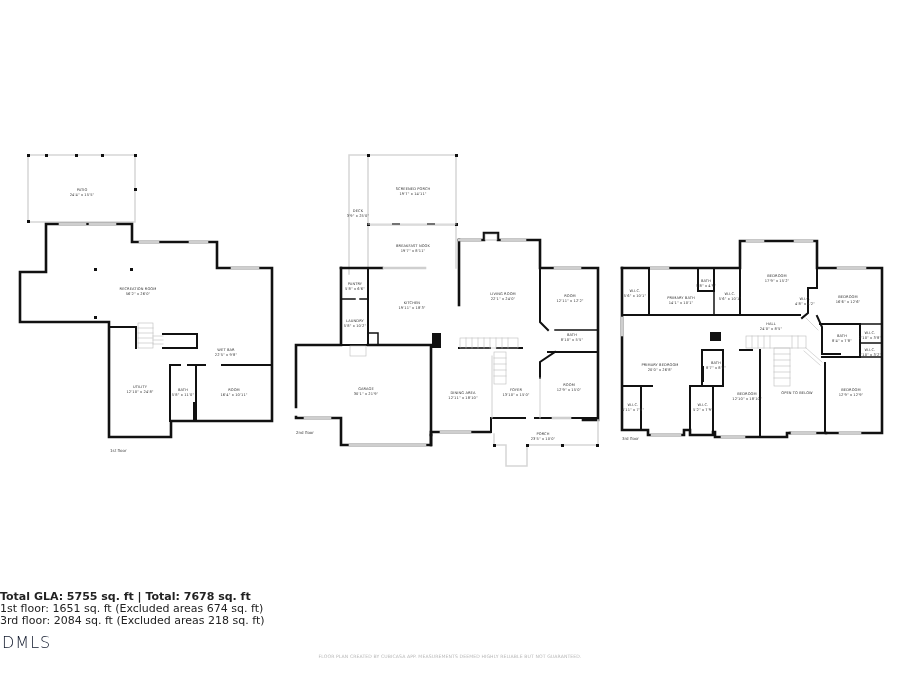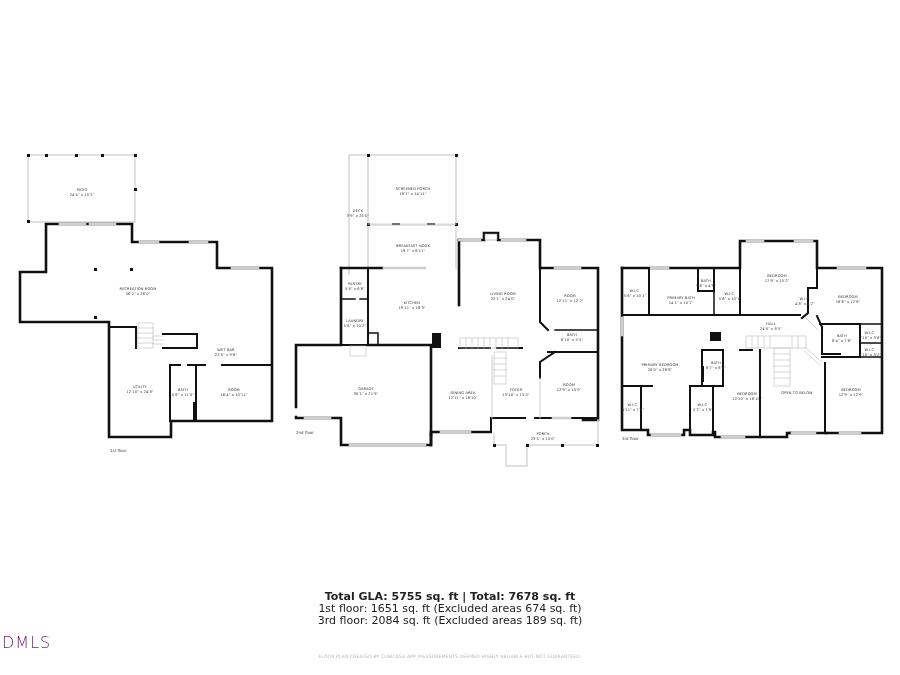--- a/index.html
+++ b/index.html
@@ -1,25 +1,25 @@
 <!DOCTYPE html>
 <html><head>
 <meta charset="utf-8">
 <style>
   html, body { margin: 0; padding: 0; background: #ffffff; }
   body { width: 900px; height: 675px; position: relative; overflow: hidden; font-family: "Liberation Sans", sans-serif; }
   #plan { position: absolute; left: 0; top: 0; width: 900px; height: 675px; }
   .room-label { position: absolute; text-align: center; color: #333; font-family: "DejaVu Sans", sans-serif; font-size: 3.6px; line-height: 4.6px; letter-spacing: 0.1px; text-transform: uppercase; transform: translate(-50%, -50%); white-space: nowrap; }
   .room-dim { display: block; text-transform: none; }
   .floor-tag { position: absolute; font-family: "DejaVu Sans", sans-serif; font-size: 4px; color: #444; }
-  .summary { position: absolute; left: 0; width: 900px; top: 590px; text-align: center; color: #222; font-family: "DejaVu Sans", sans-serif; }
+  .summary { position: absolute; left: 0; width: 900px; top: 590px; color: #222; font-family: "DejaVu Sans", sans-serif; }
   .summary .total { font-weight: bold; font-size: 11px; line-height: 13px; }
   .summary .line { font-size: 11px; line-height: 12px; }
   .disclaimer { position: absolute; left: 0; width: 900px; top: 654px; text-align: center; font-family: "DejaVu Sans", sans-serif; font-size: 4.6px; color: #b8b8b8; letter-spacing: 0.1px; }
-  .watermark { position: absolute; left: 2px; top: 633px; font-family: "DejaVu Sans", sans-serif; font-size: 16px; color: #701a75; letter-spacing: 1px; font-weight: 300; }
+  .watermark { position: absolute; left: 2px; top: 633px; font-family: "DejaVu Sans", sans-serif; font-size: 16px; color: #0f172a; letter-spacing: 1px; font-weight: 300; }
 </style>
 </head>
 <body>
 
 <svg id="plan" viewBox="0 0 900 675" xmlns="http://www.w3.org/2000/svg">
   <g fill="none" stroke-linecap="square">
 
     <g>
 
       <rect x="28" y="155" width="107" height="67" stroke="#d6d6d6" stroke-width="1.5"></rect>
@@ -246,17 +246,17 @@
     <div class="room-label" style="left: 851px; top: 393px;"><span>BEDROOM</span><span class="room-dim">12'9" x 12'9"</span></div>
   </div>
 
 <div class="floor-tag" style="left:110px; top:448px;">1st floor</div>
 <div class="floor-tag" style="left:296px; top:430px;">2nd floor</div>
 <div class="floor-tag" style="left:622px; top:436px;">3rd floor</div>
 
 <div class="summary">
   <div class="total">Total GLA: 5755 sq. ft | Total: 7678 sq. ft</div>
   <div class="line">1st floor: 1651 sq. ft (Excluded areas 674 sq. ft)</div>
-  <div class="line">3rd floor: 2084 sq. ft (Excluded areas 189 sq. ft)</div>
+  <div class="line">3rd floor: 2084 sq. ft (Excluded areas 218 sq. ft)</div>
 </div>
 
 <div class="disclaimer">FLOOR PLAN CREATED BY CUBICASA APP. MEASUREMENTS DEEMED HIGHLY RELIABLE BUT NOT GUARANTEED.</div>
 <div class="watermark">DMLS</div>
 
 </body></html>

